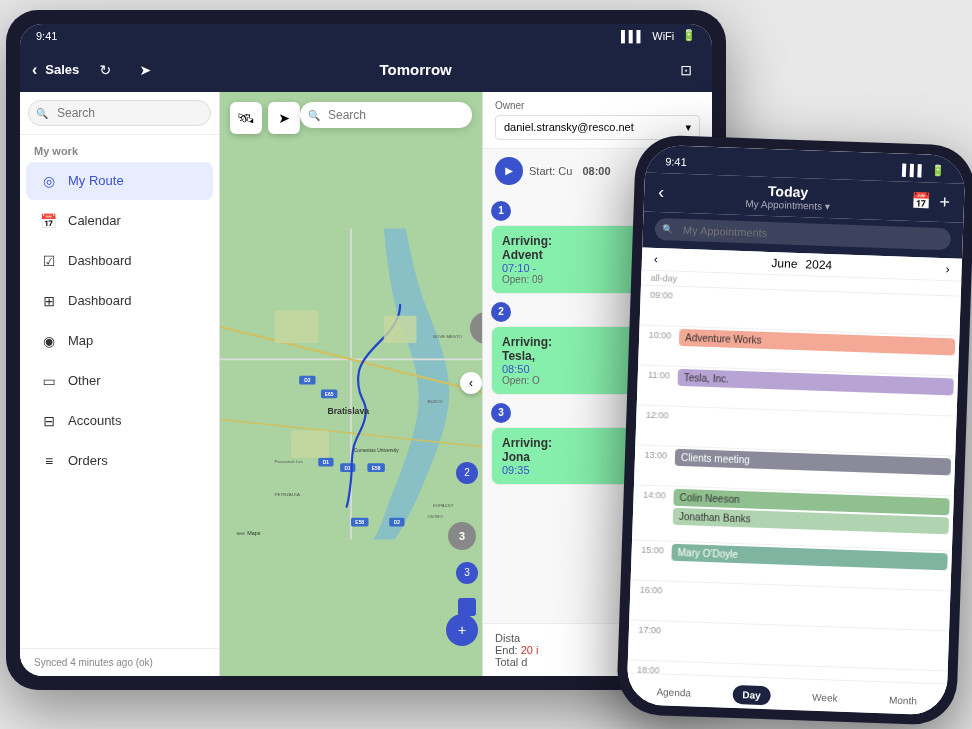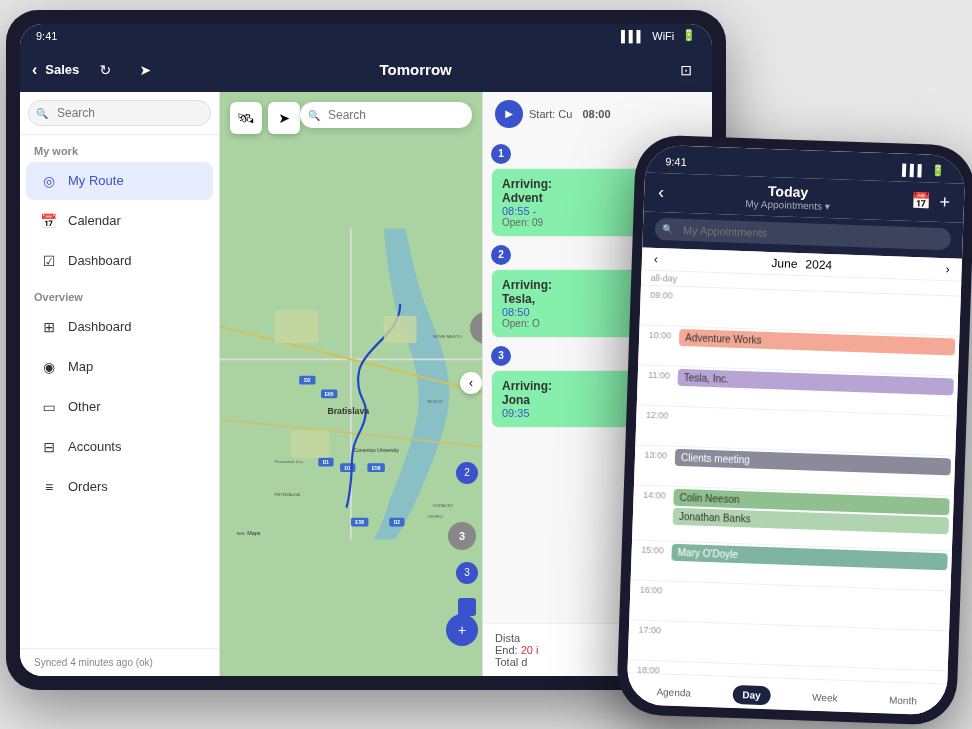--- a/index.html
+++ b/index.html
@@ -536,21 +536,20 @@
           </div>
           <div class="sidebar-item">
             <span class="item-icon">📅</span>
             <span>Calendar</span>
           </div>
           <div class="sidebar-item">
             <span class="item-icon">☑</span>
             <span>Dashboard</span>
           </div>
 
-          <div class="sidebar-section-label">Overview</div>
 
           <div class="sidebar-item">
             <span class="item-icon">⊞</span>
             <span>Dashboard</span>
           </div>
           <div class="sidebar-item">
             <span class="item-icon">◉</span>
             <span>Map</span>
           </div>
           <div class="sidebar-item">
@@ -642,36 +641,43 @@
           <div style="position:absolute;top:280px;right:0px;width:22px;height:22px;background:white;border-radius:50%;display:flex;align-items:center;justify-content:center;font-size:12px;box-shadow:0 2px 4px rgba(0,0,0,0.2);">‹</div>
           <div style="position:absolute;top:370px;right:4px;width:22px;height:22px;background:#3a52cc;border-radius:50%;display:flex;align-items:center;justify-content:center;color:white;font-size:10px;">2</div>
           <div style="position:absolute;top:470px;right:4px;width:22px;height:22px;background:#3a52cc;border-radius:50%;display:flex;align-items:center;justify-content:center;color:white;font-size:10px;">3</div>
           <div style="position:absolute;bottom:30px;right:4px;width:32px;height:32px;background:#3a52cc;border-radius:50%;display:flex;align-items:center;justify-content:center;color:white;font-size:14px;">+</div>
           
           
           <div style="position:absolute;bottom:60px;right:6px;width:18px;height:18px;background:#3a52cc;border-radius:3px;"></div>
         </div>
 
         <div class="right-panel">
+          <div class="right-panel-header">
+            <div class="owner-label">Owner</div>
+            <div class="owner-select">
+              <span>daniel.stransky@resco.net</span>
+              <span>▾</span>
+            </div>
+          </div>
 
           <div class="start-info">
             <div class="play-btn">▶</div>
             <span>Start: Cu</span>
             <span style="margin-left:4px;font-weight:600;">08:00</span>
           </div>
 
           <div class="route-items">
 
             <div style="display:flex;align-items:center;gap:6px;margin-bottom:4px;">
               <div style="width:20px;height:20px;background:#3a52cc;border-radius:50%;display:flex;align-items:center;justify-content:center;color:white;font-size:10px;font-weight:bold;">1</div>
             </div>
             <div class="route-item">
               <div class="route-item-title">Arriving:</div>
               <div class="route-item-title">Advent</div>
-              <div class="route-item-time">08:55 -</div>
+              <div class="route-item-time">07:10 -</div>
               <div class="route-item-status">Open: 09</div>
             </div>
 
             <div style="display:flex;align-items:center;gap:6px;margin-bottom:4px;">
               <div style="width:20px;height:20px;background:#3a52cc;border-radius:50%;display:flex;align-items:center;justify-content:center;color:white;font-size:10px;font-weight:bold;">2</div>
             </div>
             <div class="route-item">
               <div class="route-item-title">Arriving:</div>
               <div class="route-item-title">Tesla,</div>
               <div class="route-item-time">08:50</div>

